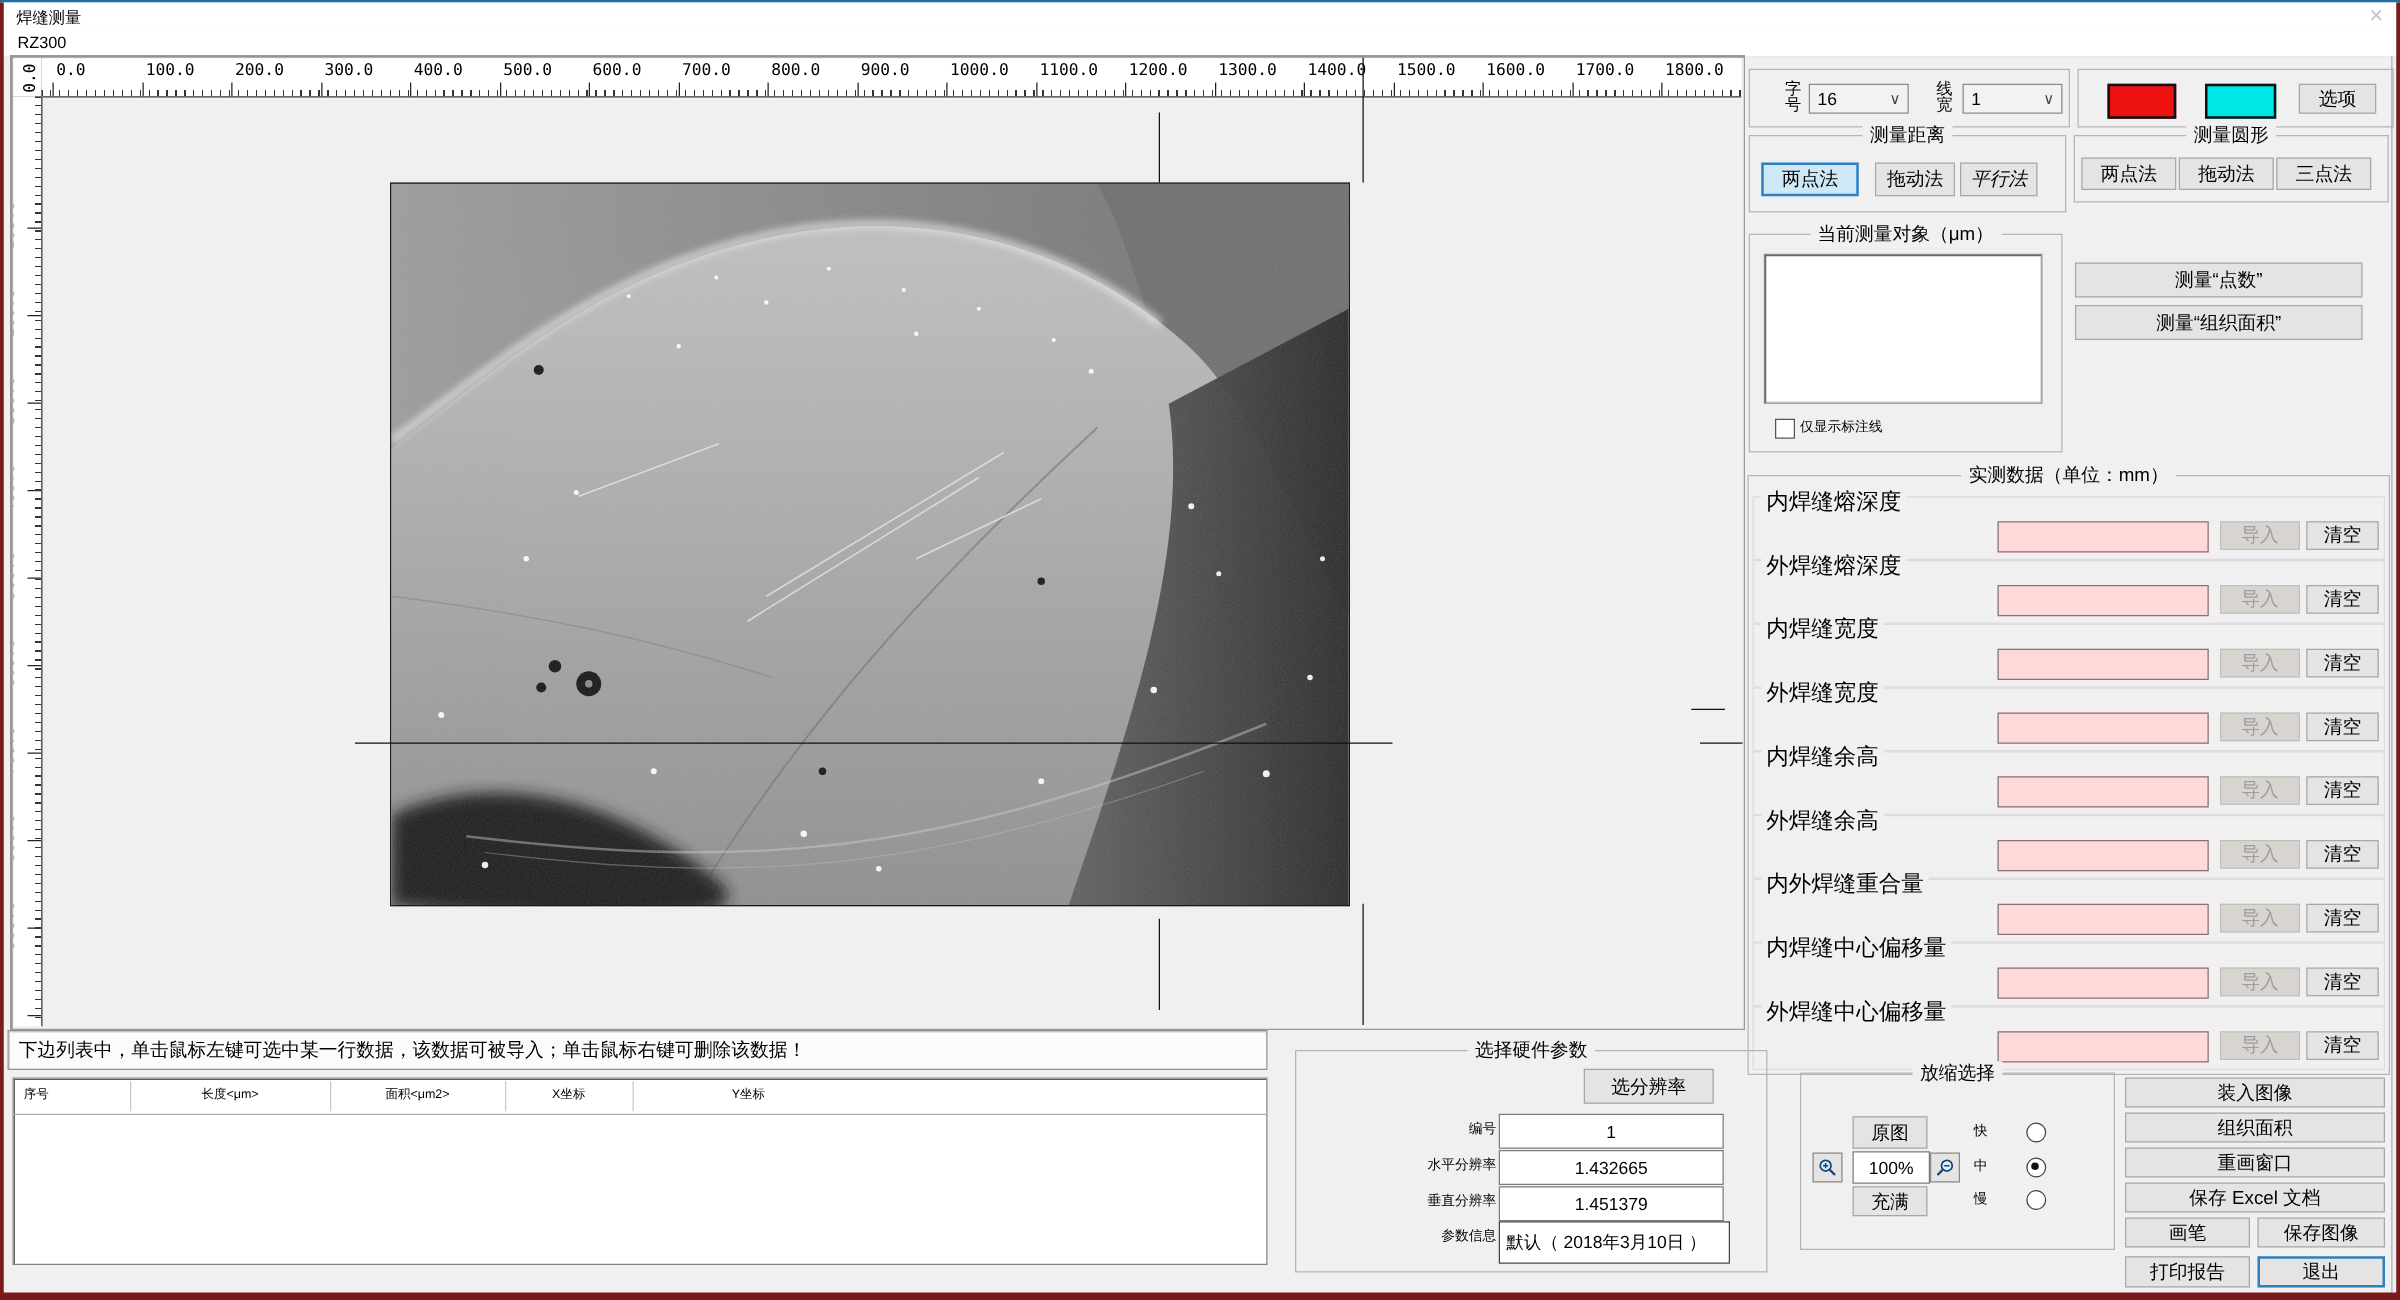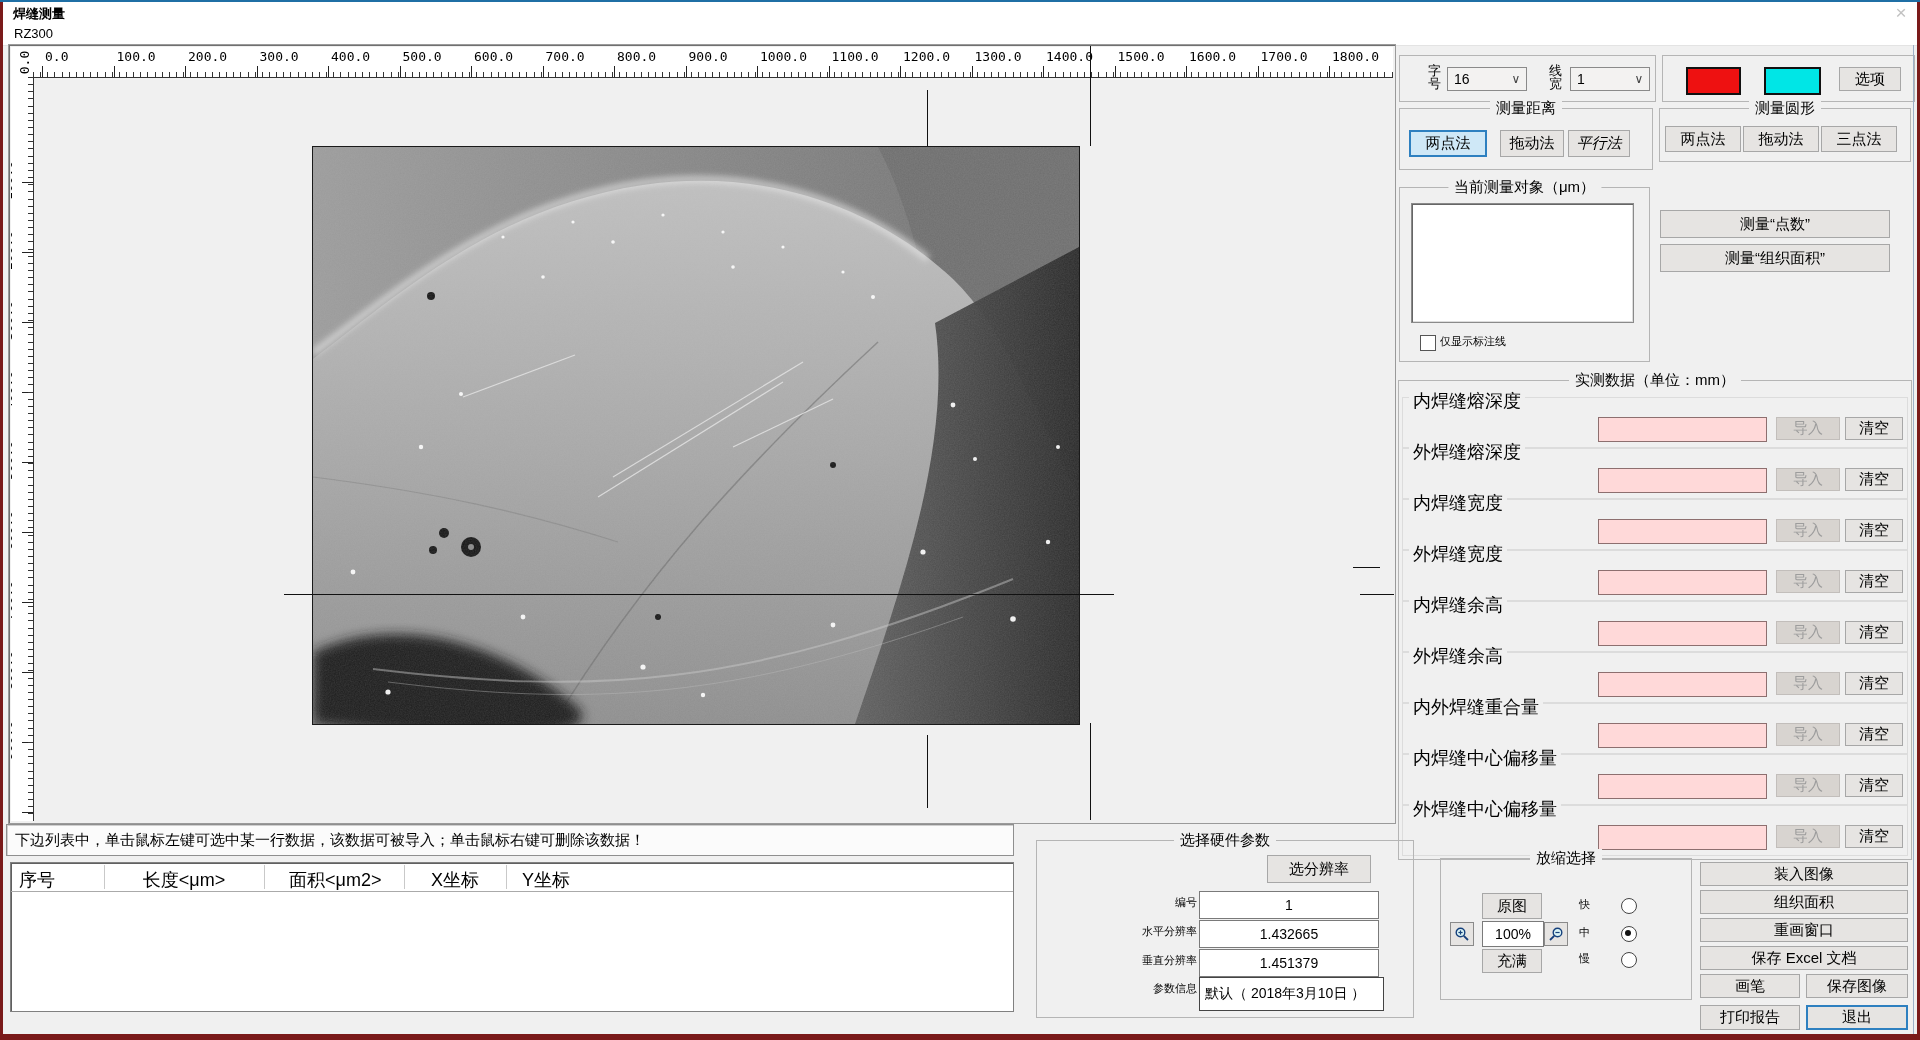--- a/index.html
+++ b/index.html
@@ -6,21 +6,21 @@
   .win{position:relative;width:1920px;height:1040px;background:#f0f0f0;overflow:hidden;
        font-family:"Liberation Sans","DejaVu Sans",sans-serif;color:#000;font-size:15px;}
   .abs{position:absolute;}
   
   .border-top{left:0;top:0;width:1920px;height:2px;background:#1f6fa5;}
   .border-left{left:0;top:2px;width:3px;height:1038px;background:#7a1a1a;}
   .border-right{left:1917px;top:2px;width:3px;height:1038px;background:#7a1a1a;}
   .border-bottom{left:0;top:1034px;width:1920px;height:6px;background:#7a1a1a;}
   .inner-right-line{left:1913px;top:45px;width:1px;height:989px;background:#9db0c8;}
   .titlebar{left:3px;top:2px;width:1914px;height:20px;background:#fff;}
-  .title-text{left:10px;top:3px;font-size:13px;font-weight:bold;}
+  .title-text{left:10px;top:3px;font-size:13px;}
   .close-btn{left:1884px;top:0px;width:28px;height:22px;display:flex;align-items:center;justify-content:center;
              color:#c2c2c2;font-size:19px;cursor:default;}
   .menubar{left:3px;top:22px;width:1914px;height:23px;background:#fff;border-bottom:1px solid #e3e3e3;}
   .menu-item{left:11px;top:4px;font-size:13px;}
   
   .canvas-frame{left:8px;top:44px;width:1386px;height:778px;background:#f0f0f0;
                 border:1px solid #9a9a9a;box-shadow:inset 1px 1px 0 #707070;}
   .corner-box{left:2px;top:2px;width:22px;height:30px;background:#fff;border-right:1px solid #333;border-bottom:1px solid #333;overflow:hidden;}
   .h-ruler{left:24px;top:2px;width:1360px;height:30px;background:#fff;border-bottom:1px solid #333;overflow:hidden;}
   .h-ruler::after{content:"";position:absolute;left:0;bottom:0;width:100%;height:5px;
@@ -57,21 +57,21 @@
   .radio{position:absolute;width:14px;height:14px;border:1px solid #444;border-radius:50%;background:#fff;}
   .radio.on::after{content:"";position:absolute;left:3px;top:3px;width:6px;height:6px;border-radius:50%;background:#111;}
   .lab{position:absolute;white-space:nowrap;font-size:11px;}
   .vstack{line-height:13px;font-size:13px;text-align:center;}
   .mrow{position:absolute;left:1402px;width:504px;height:49px;border:1px solid #dcdcdc;}
   .mrow .rlab{position:absolute;left:6px;top:-9px;background:#f0f0f0;padding:0 4px;font-size:18px;white-space:nowrap;}
   .listpanel{left:10px;top:862px;width:1002px;height:148px;background:#fff;border:1px solid #808080;
              box-shadow:inset 1px 1px 0 #606060;}
   .list-headrow{position:absolute;left:0;top:0;width:100%;height:28px;border-bottom:1px solid #aaa;}
   .hsep{position:absolute;top:2px;height:24px;width:1px;background:#c9c9c9;}
-  .hcell{position:absolute;top:5px;font-size:18px;white-space:nowrap;}
+  .hcell{position:absolute;top:5px;font-size:10px;white-space:nowrap;}
   .instr{left:6px;top:824px;width:1008px;height:32px;background:#fbfbfb;border:1px solid #8f8f8f;
          box-shadow:inset 1px 1px 0 #cfcfcf;display:flex;align-items:center;padding-left:8px;font-size:15px;box-sizing:border-box;}
   .magbtn{position:absolute;width:22px;height:22px;background:#e6e4e2;border:1px solid #8a8a8a;
           display:flex;align-items:center;justify-content:center;}
 </style>
 </head>
 <body>
 
 <div class="win">
 
@@ -356,21 +356,21 @@
   <div class="abs listpanel">
     <div class="list-headrow">
         <div class="hcell" style="left:8px;">序号</div>
         <div class="hsep" style="left:93px"></div>
         <div class="hcell" style="left:128px;width:90px;text-align:center;">长度&lt;μm&gt;</div>
         <div class="hsep" style="left:253px"></div>
         <div class="hcell" style="left:278px;width:90px;text-align:center;">面积&lt;μm2&gt;</div>
         <div class="hsep" style="left:393px"></div>
         <div class="hcell" style="left:399px;width:90px;text-align:center;">X坐标</div>
         <div class="hsep" style="left:495px"></div>
-        <div class="hcell" style="left:511px;width:90px;text-align:left;">Y坐标</div>
+        <div class="hcell" style="left:511px;width:90px;text-align:right;">Y坐标</div>
       </div>
   </div>
 
   <div class="group" style="left:1036px;top:840px;width:376px;height:176px;">
     <span class="legend">选择硬件参数</span>
     <button class="btn" style="left:230px;top:14px;width:104px;height:28px;">选分辨率</button>
     <div>
         <span class="lab" style="right:216px;top:54px;text-align:right;">编号</span>
      <div class="field" style="left:162px;top:50px;width:178px;height:26px;">1</div>
         <span class="lab" style="right:216px;top:83px;text-align:right;">水平分辨率</span>

